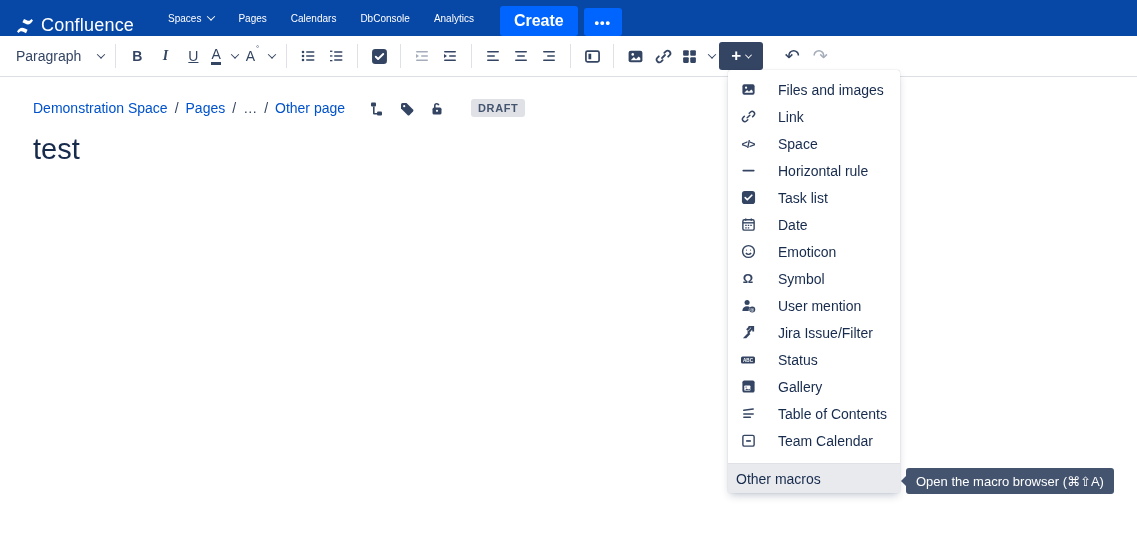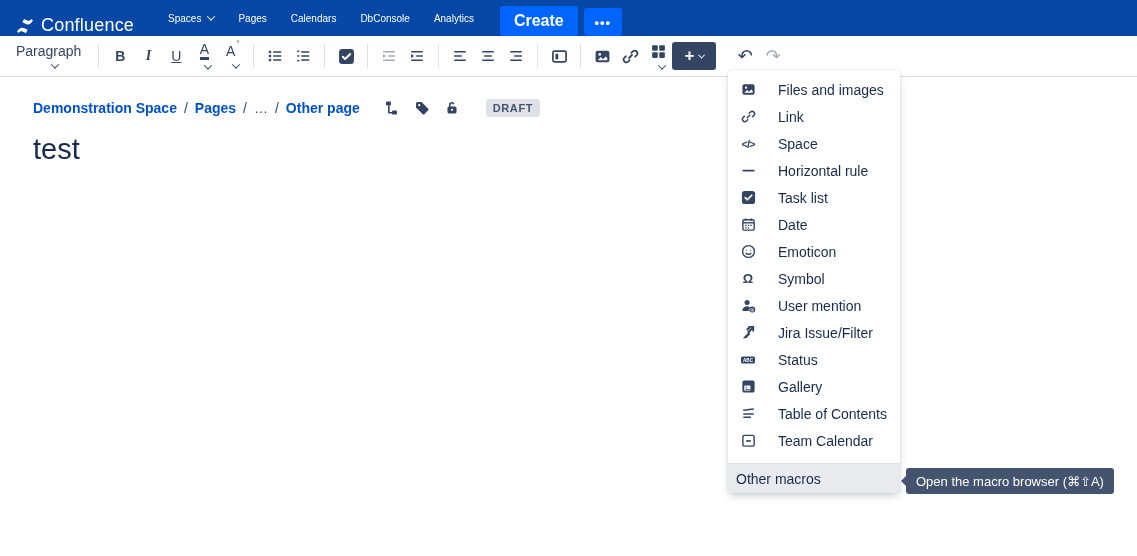--- a/index.html
+++ b/index.html
@@ -35,45 +35,45 @@
     font-size:13px; letter-spacing:1px; font-weight:bold; line-height:1;
   }
   
   .toolbar {
     height:41px; display:flex; align-items:center; padding:0 8px 0 12px;
     border-bottom:1px solid #DCDFE4; color:#344563; background:#fff;
   }
   .tb-btn {
     display:flex; align-items:center; justify-content:center; gap:4px;
     min-width:28px; height:30px; border-radius:3px; cursor:pointer;
-    font-size:14px; color:#344563; padding:0 4px;flex-direction:column;
+    font-size:14px; color:#344563; padding:0 4px;
   }
   .tb-btn.disabled { color:#A5ADBA; cursor:default; }
   .tb-sep { width:1px; height:24px; background:#DFE1E6; margin:0 7px; flex:none; }
   .para-label { font-size:14px; margin-right:6px; }
   .b-bold { font-weight:bold; }
   .b-italic { font-style:italic; font-family:"Liberation Serif", serif; font-weight:bold; }
   .b-under { text-decoration:underline; }
   .a-color { border-bottom:3px solid #344563; line-height:1.05; display:inline-block; }
   .a-more { position:relative; }
   .a-more sup { font-size:8px; position:relative; top:-4px; left:1px; }
   .plus-btn {
     background:#344563; color:#fff; border-radius:3px; width:44px; height:28px;
     display:flex; align-items:center; justify-content:center; gap:5px; cursor:pointer;
     font-size:17px; font-weight:bold;
   }
   .plus-btn .chev { border-color:#fff; width:5px; height:5px; margin-left:0; }
   .undo-redo { font-size:18px; line-height:1; }
   
   .content { padding:22px 0 0 33px; }
   .breadcrumb-row { display:flex; align-items:center; font-size:14px; }
-  .bc-link { color:#0052CC; cursor:pointer; text-decoration:none;font-weight:bold; }
+  .bc-link { color:#0052CC; cursor:pointer; text-decoration:none; }
   .bc-sep { color:#344563; margin:0 7px; }
   .bc-ellipsis { color:#344563; }
-  .bc-icons { display:flex; align-items:center; margin-left:24px; gap:14px; }
+  .bc-icons { display:flex; align-items:flex-end; margin-left:24px; gap:14px; }
   .bc-icon-btn { cursor:pointer; display:flex; align-items:center; color:#344563; }
   .draft-badge {
     background:#DFE1E6; color:#44546F; font-size:11px; font-weight:bold;
     letter-spacing:.6px; border-radius:3px; padding:3px 7px; margin-left:12px;
   }
   .page-title { font-size:29px; font-weight:400; color:#172B4D; margin-top:16px; cursor:text; }
   .editor-area { position:absolute; left:0; top:180px; right:0; bottom:0; cursor:text; }
   
   .dropdown {
     position:absolute; left:728px; top:70px; width:172px; background:#fff;

